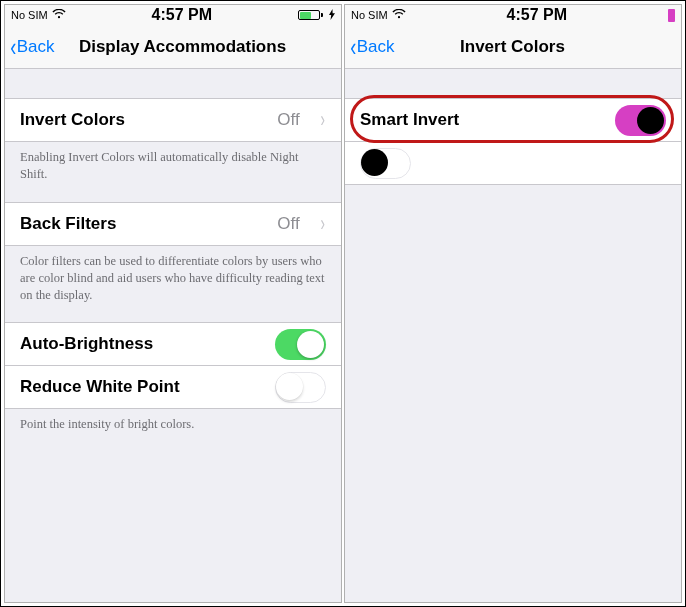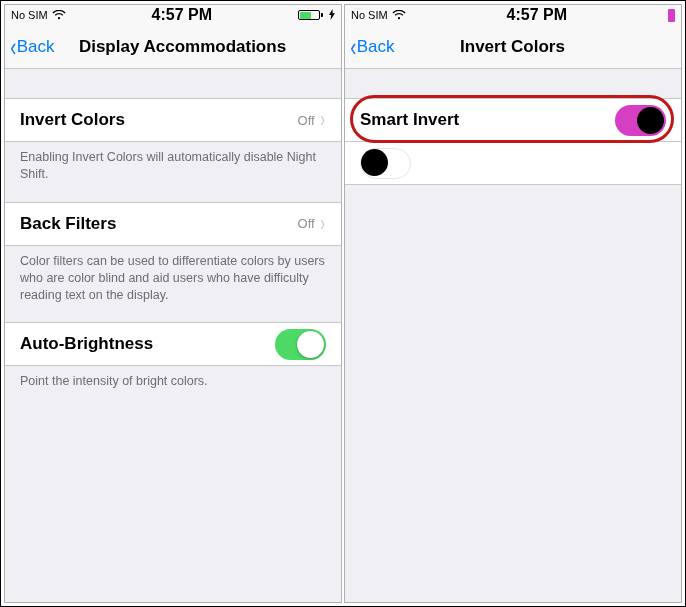--- a/index.html
+++ b/index.html
@@ -33,21 +33,21 @@
     .status-bar {
       height: 20px;
       background: #f8f8f8;
       display: flex;
       align-items: center;
       justify-content: space-between;
       padding: 0 6px;
       font-size: 11px;
       font-weight: 500;
     }
-    .status-left, .status-right { display: flex; align-items: center; gap: 4px; }
+    .status-left, .status-right { display: flex; gap: 4px; }
     .time { font-weight: 700; font-size: 16px; }
     .battery {
       display: inline-flex;
       align-items: center;
     }
     .battery-body {
       width: 22px;
       height: 10px;
       border: 1px solid #000;
       border-radius: 2px;
@@ -112,32 +112,33 @@
       border-top: 1px solid #c8c7cc;
       border-bottom: 1px solid #c8c7cc;
       min-height: 44px;
       display: flex;
       align-items: center;
       padding: 0 15px;
       font-size: 17px;
     }
     .row:not(:first-of-type) { margin-top: -1px; }
     .row .label { flex: 1; font-weight: 600; }
-    .row .status { color: #8e8e93; font-size: 13px; margin-right: 4px; }
+    .row .status { color: #8e8e93; font-size: 17px; margin-right: 19px; }
     .chevron-right {
       color: #c7c7cc;
       font-size: 22px;
       transform: scaleX(0.6);
       line-height: 1;
     }
     .footer-text {
       padding: 7px 15px 20px 15px;
       font-size: 12.5px;
       color: #6d6d72;
       line-height: 1.35;
+      font-family: Liberation Serif, serif;
     }
     
     .toggle {
       width: 51px;
       height: 31px;
       border-radius: 16px;
       position: relative;
       flex-shrink: 0;
     }
     .toggle .knob {
@@ -222,20 +223,26 @@
       </div>
       <div class="footer-text">Color filters can be used to differentiate colors by users who are color blind and aid users who have difficulty reading text on the display.</div>
 
       <div class="row">
         <span class="label">Auto-Brightness</span>
         <span class="toggle on-green">
             <span class="knob"></span>
           </span>
       </div>
 
+      <div class="row">
+        <span class="label">Reduce White Point</span>
+        <span class="toggle off">
+            <span class="knob"></span>
+          </span>
+      </div>
       <div class="footer-text">Point the intensity of bright colors.</div>
     </div>
   </div>
 
   <div class="phone">
     <div class="status-bar">
       <div class="status-left">
         <span>No SIM</span>
         <span class="wifi-icon">
           <svg width="14" height="10" viewBox="0 0 14 10">

